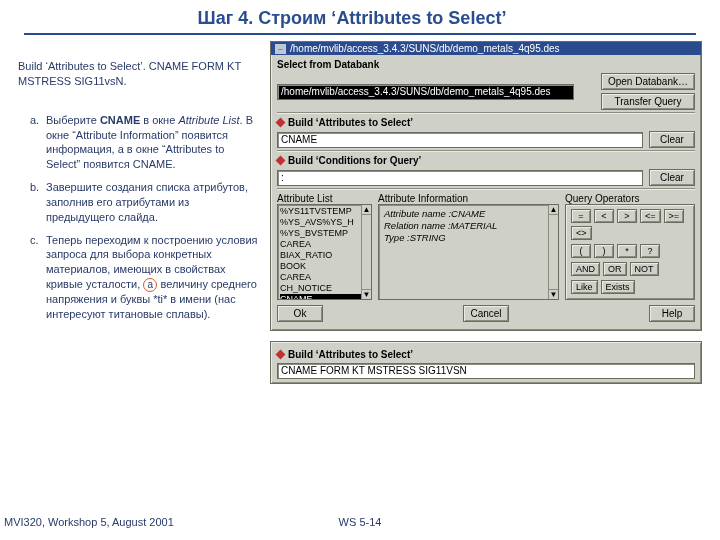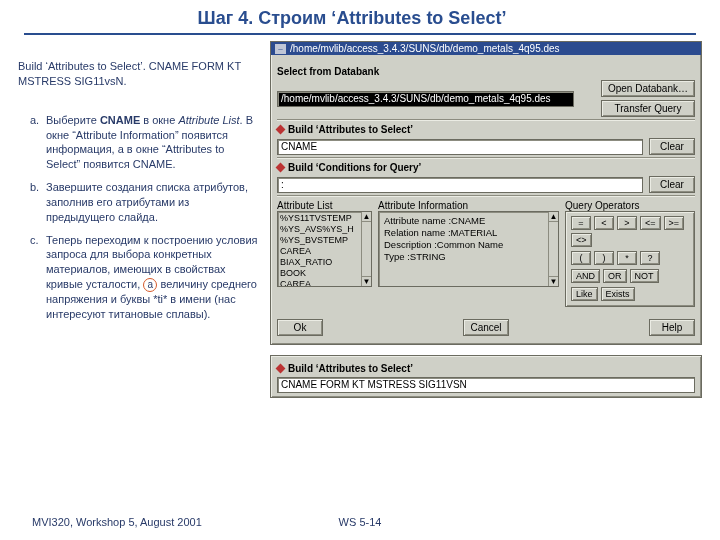--- a/index.html
+++ b/index.html
@@ -81,21 +81,21 @@
     align-items: center;
     gap: 4px;
   }
   .titlebar .sysmenu {
     width: 11px; height: 10px;
     background: #bfc6d6;
     display: inline-flex; align-items:center; justify-content:center;
     font-size:8px; color:#2b4b8f;
   }
   .section {
-    padding: 8px 6px;
+    padding: 1px 6px;
   }
   .section-label {
     font-weight: bold;
     font-size: 10px;
     margin: 3px 0 3px 0;
     display: flex;
     align-items: center;
     gap: 4px;
   }
   .section-label .diamond {
@@ -148,21 +148,21 @@
   .panel {
     border: 1px solid #6b6b60;
     box-shadow: inset 1px 1px 0 #ebece4, inset -1px -1px 0 #8c8c80;
     padding: 2px 2px;
     font-size: 10px;
   }
   .listbox {
     background: #cfd0c7;
     border: 1px solid #6b6b60;
     box-shadow: inset 1px 1px 0 #8c8c80;
-    height: 76px;
+    height: 96px;
     overflow: hidden;
     position: relative;
     font-size: 9px;
     line-height: 11px;
     padding: 1px 2px;
   }
   .listbox .scrollbar {
     position: absolute; right: 0; top: 0; bottom: 0; width: 10px;
     background: #cfd0c7;
     border-left: 1px solid #8c8c80;
@@ -170,32 +170,32 @@
   }
   .scrollbar .arrow {
     height: 10px; display:flex; align-items:center; justify-content:center;
     font-size:8px;
     border-bottom:1px solid #8c8c80;
   }
   .scrollbar .arrow:last-child { border-top:1px solid #8c8c80; border-bottom:none; margin-top:auto;}
   .listitem.selected {
     background: #000; color: #fff;
   }
-  .info-lines { font-size: 9.5px; line-height: 12px; padding: 2px 3px; }
+  .info-lines { font-size: 9.5px; line-height: 12px; padding: 2px 3px; font-style: italic; }
   .ops { display:flex; flex-wrap:wrap; gap:3px; padding:2px 3px; }
 
   .bottom-row {
     display: flex;
     justify-content: space-between;
     padding: 4px 6px 8px 6px;
   }
 
   .footer-left {
     position: absolute;
-    left: 32px; bottom: 12px;
+    left: 4px; bottom: 12px;
     font-size: 11px;
     color: #283a68;
   }
   .footer-center {
     position: absolute;
     left: 50%; bottom: 12px;
     transform: translateX(-50%);
     font-size: 11px;
     color: #283a68;
   }
@@ -284,21 +284,20 @@
               </div>
             </div>
           </div>
 
           <div style="flex:1;">
             <div class="heading">Attribute Information</div>
             <div class="listbox">
               <div class="info-lines">
                 <div>Attribute name :CNAME</div>
                 <div>Relation name :MATERIAL</div>
-                <div>Description :Common Name</div>
                 <div>Type :STRING</div>
               </div>
               <div class="scrollbar">
                 <div class="arrow">▲</div>
                 <div class="arrow">▼</div>
               </div>
             </div>
           </div>
 
           <div style="flex:0 0 130px;">

